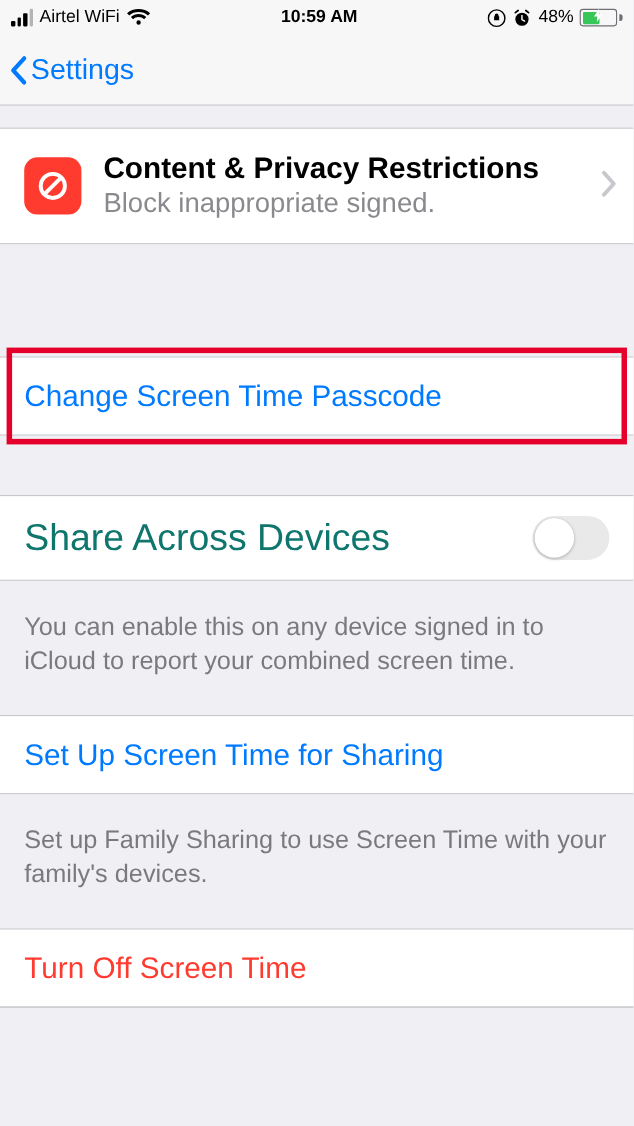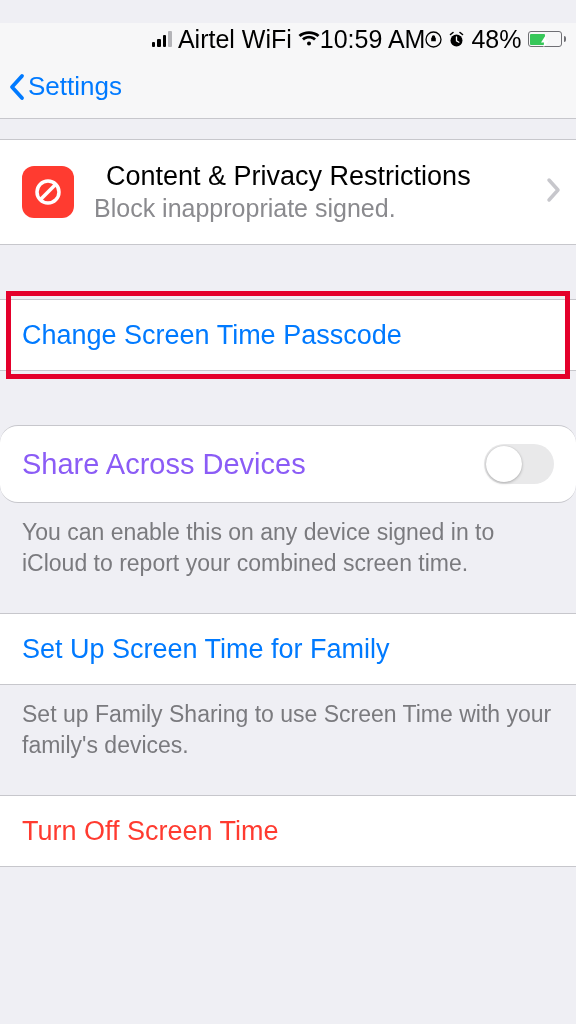--- a/index.html
+++ b/index.html
@@ -12,33 +12,32 @@
     overflow: hidden;
   }
 
   
   .status-bar {
     height: 32px;
     width: 100%;
     background: #f7f7f8;
     display: flex;
     align-items: center;
-    justify-content: flex-end;
+    justify-content: space-between;
     padding: 0 10px;
-    font-size: 25px;
+    font-size: 16px;
     font-weight: 500;
-    margin-top: 23px;
   }
   .status-left, .status-right {
     display: flex;
     align-items: center;
     gap: 6px;
   }
   .status-center {
-    font-weight: 400;
+    font-weight: 700;
   }
   .signal-bars {
     display: flex;
     align-items: flex-end;
     gap: 2px;
     height: 16px;
   }
   .signal-bars span {
     width: 3.5px;
     background: #b4b4b8;
@@ -121,21 +120,21 @@
     background: #fff;
     border-top: 1px solid #c7c7cc;
     border-bottom: 1px solid #c7c7cc;
     display: flex;
     align-items: center;
     padding: 18px 22px;
     min-height: 72px;
   }
   .cell.link-blue { color: #007aff; font-size: 27px; }
   .cell.link-red  { color: #ff3b30; font-size: 27px; text-align: right; }
-  .cell.plain     { color: #8b5cf6;    font-size: 29px; justify-content: space-between; border-radius: 18px; }
+  .cell.plain     { color: #0f766e;    font-size: 34px; justify-content: space-between; }
 
   
   .cp-cell {
     background:#fff;
     border-top:1px solid #c7c7cc;
     border-bottom:1px solid #c7c7cc;
     display:flex;
     align-items:center;
     gap:20px;
     padding:18px 14px 18px 22px;
@@ -144,50 +143,51 @@
   .cp-icon {
     width:52px; height:52px;
     background:#ff3b30;
     border-radius:12px;
     display:flex;
     align-items:center;
     justify-content:center;
     flex-shrink:0;
   }
   .cp-text { flex:1; display:flex; flex-direction:column; gap:2px; }
-  .cp-title { font-size:27px; font-weight:400; color:#000;margin-left:12px; }
+  .cp-title { font-size:27px; font-weight:700; color:#000; }
   .cp-sub   { font-size:25px; color:#8a8a8e; }
 
   
   .footer-text {
     font-size:23px;
     color:#7a7a7e;
     padding: 14px 22px 0 22px;
     line-height:1.35;
+    margin-top:12px;
   }
 
   
   .toggle {
     width:70px; height:40px;
     background:#e9e9ea;
     border-radius:20px;
     position:relative;
     flex-shrink:0;
   }
   .toggle-knob {
     width:36px; height:36px;
     background:#fff;
     border-radius:50%;
     position:absolute;
     top:2px; left:2px;
     box-shadow:0 1px 3px rgba(0,0,0,.25), 0 0 1px rgba(0,0,0,.15);
   }
 
   
-  .highlight-wrap { position: relative; }
+  .highlight-wrap { position: relative; margin-top: 48px; }
   .highlight-box {
     position:absolute;
     left:6px; right:6px;
     top:-8px; bottom:-8px;
     border:5px solid #e4002b;
     pointer-events:none;
   }
 
   .chev-svg { width:18px; height:28px; }
 </style>
@@ -279,21 +279,21 @@
 <div class="cell plain">
   <span>Share Across Devices</span>
   <div class="toggle">
     <div class="toggle-knob"></div>
   </div>
 </div>
 <div class="footer-text">You can enable this on any device signed in to iCloud to report your combined screen time.</div>
 
 <div class="group-divider-gap-sm"></div>
 <div class="cell link-blue">
-  <span>Set Up Screen Time for Family</span>
+  <span>Set Up Screen Time for Sharing</span>
 </div>
 <div class="footer-text">Set up Family Sharing to use Screen Time with your family's devices.</div>
 
 <div class="group-divider-gap-sm"></div>
 <div class="cell link-red">
   <span>Turn Off Screen Time</span>
 </div>
 <div style="height:12px;border-top:1px solid #c7c7cc;margin-top:-1px"></div>
 
 </body></html>

